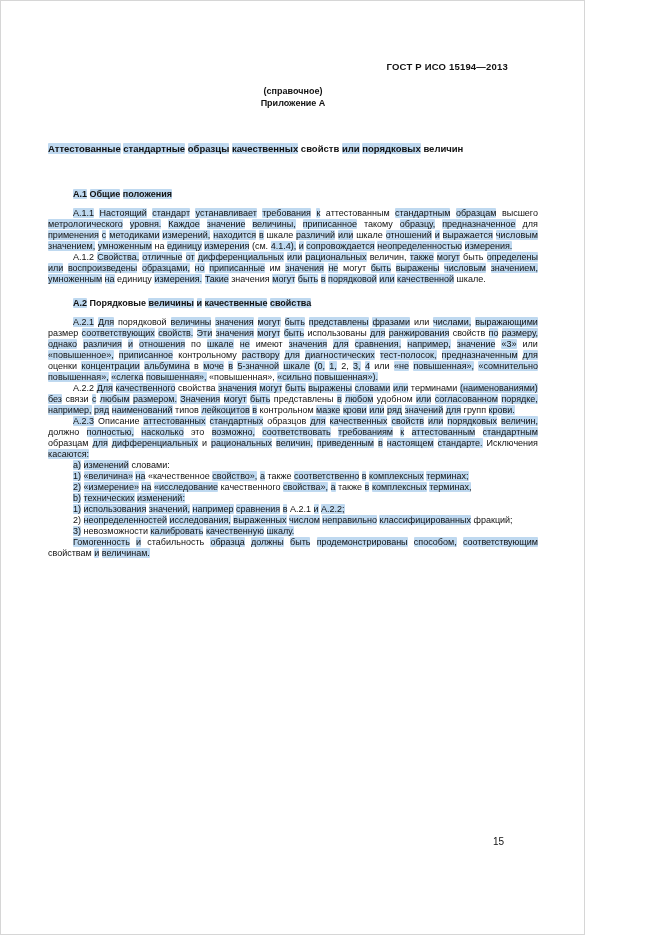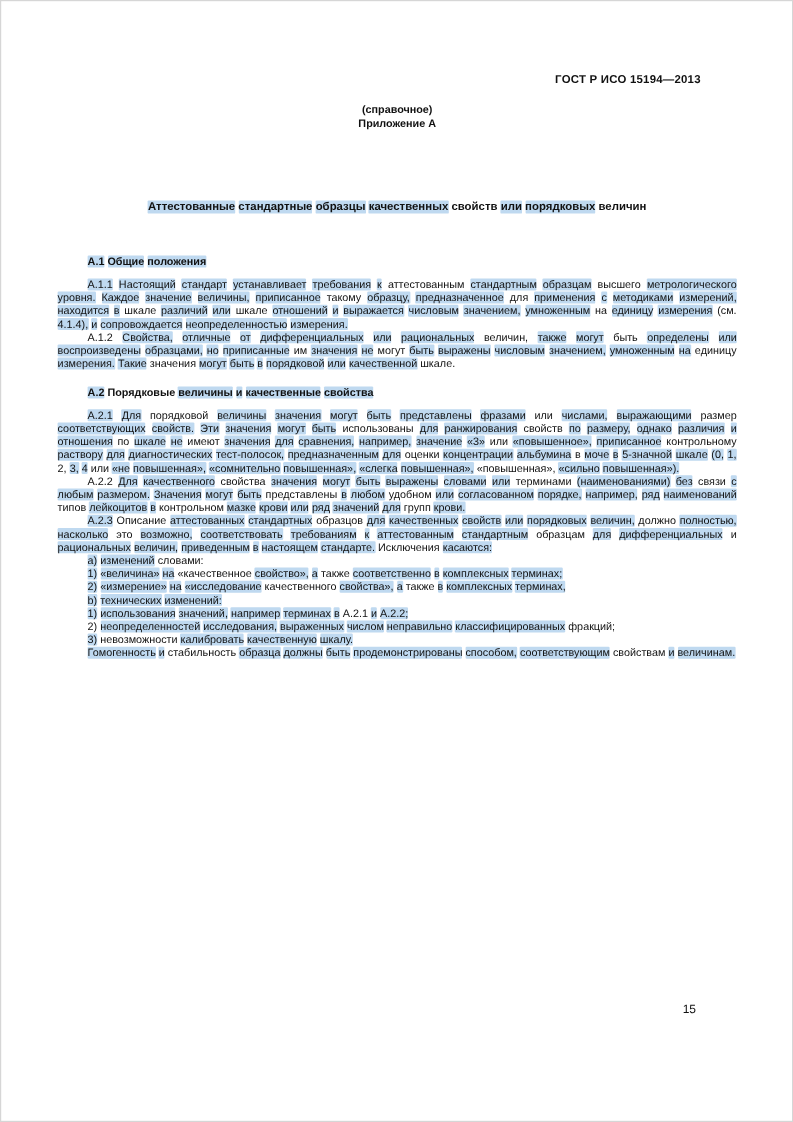--- a/index.html
+++ b/index.html
@@ -1,21 +1,21 @@
 <!DOCTYPE html>
 <html style="--hl: #bfd9f0;"><head>
 <meta charset="utf-8">
 <style>
   * { margin:0; padding:0; box-sizing:border-box; }
   html,body { background:#ffffff; }
   body { font-family:"Liberation Sans", sans-serif; color:#111111; }
 
   .page {
     position:relative;
-    width:661px; height:935px;
+    width:585px; height:935px;
     background:#ffffff;
     border:1px solid #d6d6d6;
     overflow:hidden;
   }
 
   .header-right {
     position:absolute;
     top:60px; right:76px;
     font-size:9.5px; font-weight:700;
     letter-spacing:0.2px;
@@ -28,23 +28,23 @@
   }
 
   .appendix-line {
     text-align:center;
     font-weight:700;
     font-size:9px;
     line-height:12px;
   }
 
   .doc-title {
-    margin-top:58px;
+    margin-top:34px;
     margin-bottom:8px;
-    text-align:center;
+    text-align:left;
     font-weight:700;
     font-size:9.5px;
     line-height:12px;
   }
 
   .doc-body { text-align:left;margin-top:34px; }
 
   .block.heading {
     font-weight:700;
     padding-left:25px;
@@ -89,21 +89,21 @@
         <div class="block para"><span class="hl">А.1.1</span> <span class="hl">Настоящий</span> <span class="hl">стандарт</span> <span class="hl">устанавливает</span> <span class="hl">требования</span> <span class="hl">к</span> <span>аттестованным</span> <span class="hl">стандартным</span> <span class="hl">образцам</span> <span>высшего</span> <span class="hl">метрологического</span> <span class="hl">уровня.</span> <span class="hl">Каждое</span> <span class="hl">значение</span> <span class="hl">величины,</span> <span class="hl">приписанное</span> <span>такому</span> <span class="hl">образцу,</span> <span class="hl">предназначенное</span> <span>для</span> <span class="hl">применения</span> <span class="hl">с</span> <span class="hl">методиками</span> <span class="hl">измерений,</span> <span class="hl">находится</span> <span class="hl">в</span> <span>шкале</span> <span class="hl">различий</span> <span class="hl">или</span> <span>шкале</span> <span class="hl">отношений</span> <span class="hl">и</span> <span class="hl">выражается</span> <span class="hl">числовым</span> <span class="hl">значением,</span> <span class="hl">умноженным</span> <span>на</span> <span class="hl">единицу</span> <span class="hl">измерения</span> <span>(см.</span> <span class="hl">4.1.4),</span> <span class="hl">и</span> <span class="hl">сопровождается</span> <span class="hl">неопределенностью</span> <span class="hl">измерения.</span> </div>
         <div class="block para"><span>А.1.2</span> <span class="hl">Свойства,</span> <span class="hl">отличные</span> <span class="hl">от</span> <span class="hl">дифференциальных</span> <span class="hl">или</span> <span class="hl">рациональных</span> <span>величин,</span> <span class="hl">также</span> <span class="hl">могут</span> <span>быть</span> <span class="hl">определены</span> <span class="hl">или</span> <span class="hl">воспроизведены</span> <span class="hl">образцами,</span> <span class="hl">но</span> <span class="hl">приписанные</span> <span>им</span> <span class="hl">значения</span> <span class="hl">не</span> <span>могут</span> <span class="hl">быть</span> <span class="hl">выражены</span> <span class="hl">числовым</span> <span class="hl">значением,</span> <span class="hl">умноженным</span> <span class="hl">на</span> <span>единицу</span> <span class="hl">измерения.</span> <span class="hl">Такие</span> <span>значения</span> <span class="hl">могут</span> <span class="hl">быть</span> <span class="hl">в</span> <span class="hl">порядковой</span> <span class="hl">или</span> <span class="hl">качественной</span> <span>шкале.</span> </div>
         <div class="block heading"><span class="hl">А.2</span> <span>Порядковые</span> <span class="hl">величины</span> <span class="hl">и</span> <span class="hl">качественные</span> <span class="hl">свойства</span> </div>
         <div class="block para"><span class="hl">А.2.1</span> <span class="hl">Для</span> <span>порядковой</span> <span class="hl">величины</span> <span class="hl">значения</span> <span class="hl">могут</span> <span class="hl">быть</span> <span class="hl">представлены</span> <span class="hl">фразами</span> <span>или</span> <span class="hl">числами,</span> <span class="hl">выражающими</span> <span>размер</span> <span class="hl">соответствующих</span> <span class="hl">свойств.</span> <span class="hl">Эти</span> <span class="hl">значения</span> <span class="hl">могут</span> <span class="hl">быть</span> <span>использованы</span> <span class="hl">для</span> <span class="hl">ранжирования</span> <span>свойств</span> <span class="hl">по</span> <span class="hl">размеру,</span> <span class="hl">однако</span> <span class="hl">различия</span> <span class="hl">и</span> <span class="hl">отношения</span> <span>по</span> <span class="hl">шкале</span> <span class="hl">не</span> <span>имеют</span> <span class="hl">значения</span> <span class="hl">для</span> <span class="hl">сравнения,</span> <span class="hl">например,</span> <span class="hl">значение</span> <span class="hl">«3»</span> <span>или</span> <span class="hl">«повышенное»,</span> <span class="hl">приписанное</span> <span>контрольному</span> <span class="hl">раствору</span> <span class="hl">для</span> <span class="hl">диагностических</span> <span class="hl">тест-полосок,</span> <span class="hl">предназначенным</span> <span class="hl">для</span> <span>оценки</span> <span class="hl">концентрации</span> <span class="hl">альбумина</span> <span>в</span> <span class="hl">моче</span> <span class="hl">в</span> <span class="hl">5-значной</span> <span class="hl">шкале</span> <span class="hl">(0,</span> <span class="hl">1,</span> <span>2,</span> <span class="hl">3,</span> <span class="hl">4</span> <span>или</span> <span class="hl">«не</span> <span class="hl">повышенная»,</span> <span class="hl">«сомнительно</span> <span class="hl">повышенная»,</span> <span class="hl">«слегка</span> <span class="hl">повышенная»,</span> <span>«повышенная»,</span> <span class="hl">«сильно</span> <span class="hl">повышенная»).</span> </div>
         <div class="block para"><span>А.2.2</span> <span class="hl">Для</span> <span class="hl">качественного</span> <span>свойства</span> <span class="hl">значения</span> <span class="hl">могут</span> <span class="hl">быть</span> <span class="hl">выражены</span> <span class="hl">словами</span> <span class="hl">или</span> <span>терминами</span> <span class="hl">(наименованиями)</span> <span class="hl">без</span> <span>связи</span> <span class="hl">с</span> <span class="hl">любым</span> <span class="hl">размером.</span> <span class="hl">Значения</span> <span class="hl">могут</span> <span class="hl">быть</span> <span>представлены</span> <span class="hl">в</span> <span class="hl">любом</span> <span>удобном</span> <span class="hl">или</span> <span class="hl">согласованном</span> <span class="hl">порядке,</span> <span class="hl">например,</span> <span class="hl">ряд</span> <span class="hl">наименований</span> <span>типов</span> <span class="hl">лейкоцитов</span> <span class="hl">в</span> <span>контрольном</span> <span class="hl">мазке</span> <span class="hl">крови</span> <span class="hl">или</span> <span class="hl">ряд</span> <span class="hl">значений</span> <span class="hl">для</span> <span>групп</span> <span class="hl">крови.</span> </div>
         <div class="block para"><span class="hl">А.2.3</span> <span>Описание</span> <span class="hl">аттестованных</span> <span class="hl">стандартных</span> <span>образцов</span> <span class="hl">для</span> <span class="hl">качественных</span> <span class="hl">свойств</span> <span class="hl">или</span> <span class="hl">порядковых</span> <span class="hl">величин,</span> <span>должно</span> <span class="hl">полностью,</span> <span class="hl">насколько</span> <span>это</span> <span class="hl">возможно,</span> <span class="hl">соответствовать</span> <span class="hl">требованиям</span> <span class="hl">к</span> <span class="hl">аттестованным</span> <span class="hl">стандартным</span> <span>образцам</span> <span class="hl">для</span> <span class="hl">дифференциальных</span> <span>и</span> <span class="hl">рациональных</span> <span class="hl">величин,</span> <span class="hl">приведенным</span> <span class="hl">в</span> <span class="hl">настоящем</span> <span class="hl">стандарте.</span> <span>Исключения</span> <span class="hl">касаются:</span> </div>
         <div class="block para"><span class="hl">а)</span> <span class="hl">изменений</span> <span>словами:</span> </div>
         <div class="block para"><span class="hl">1)</span> <span class="hl">«величина»</span> <span class="hl">на</span> <span>«качественное</span> <span class="hl">свойство»,</span> <span class="hl">а</span> <span>также</span> <span class="hl">соответственно</span> <span class="hl">в</span> <span class="hl">комплексных</span> <span class="hl">терминах;</span> </div>
         <div class="block para"><span class="hl">2)</span> <span class="hl">«измерение»</span> <span class="hl">на</span> <span class="hl">«исследование</span> <span>качественного</span> <span class="hl">свойства»,</span> <span class="hl">а</span> <span>также</span> <span class="hl">в</span> <span class="hl">комплексных</span> <span class="hl">терминах,</span> </div>
         <div class="block para"><span class="hl">b)</span> <span class="hl">технических</span> <span class="hl">изменений:</span> </div>
-        <div class="block para"><span class="hl">1)</span> <span class="hl">использования</span> <span class="hl">значений,</span> <span class="hl">например</span> <span class="hl">терминах</span> <span class="hl">в</span> <span>А.2.1</span> <span class="hl">и</span> <span class="hl">А.2.2;</span> </div>
+        <div class="block para"><span class="hl">1)</span> <span class="hl">использования</span> <span class="hl">значений,</span> <span class="hl">например</span> <span class="hl">сравнения</span> <span class="hl">в</span> <span>А.2.1</span> <span class="hl">и</span> <span class="hl">А.2.2;</span> </div>
         <div class="block para"><span>2)</span> <span class="hl">неопределенностей</span> <span class="hl">исследования,</span> <span class="hl">выраженных</span> <span class="hl">числом</span> <span class="hl">неправильно</span> <span class="hl">классифицированных</span> <span>фракций;</span> </div>
         <div class="block para"><span class="hl">3)</span> <span>невозможности</span> <span class="hl">калибровать</span> <span class="hl">качественную</span> <span class="hl">шкалу.</span> </div>
         <div class="block para"><span class="hl">Гомогенность</span> <span class="hl">и</span> <span>стабильность</span> <span class="hl">образца</span> <span class="hl">должны</span> <span class="hl">быть</span> <span class="hl">продемонстрированы</span> <span class="hl">способом,</span> <span class="hl">соответствующим</span> <span>свойствам</span> <span class="hl">и</span> <span class="hl">величинам.</span> </div>
       </div>
 
   </div>
 
   <div class="page-number">15</div>
 
 </div>

